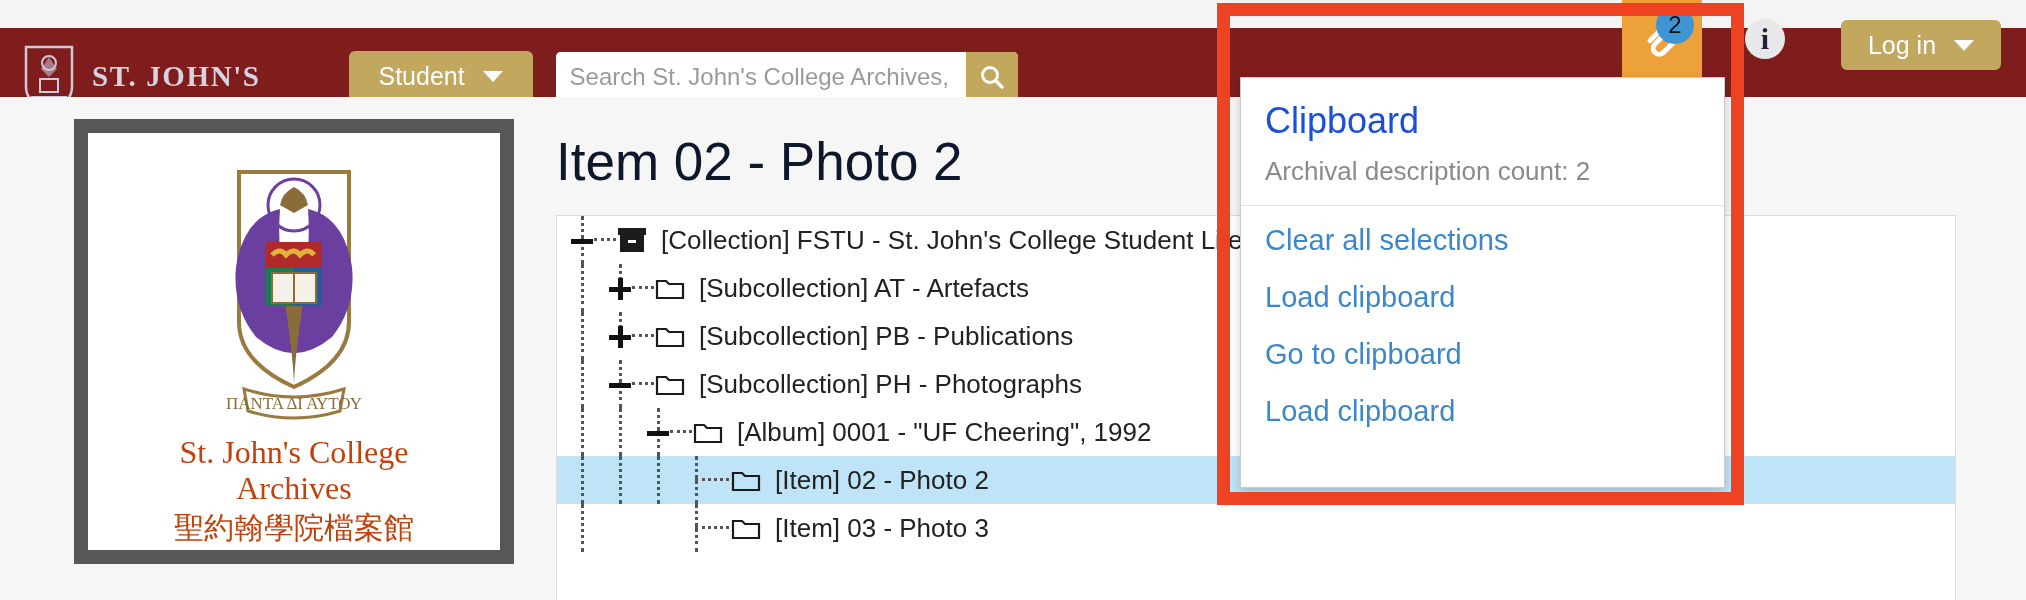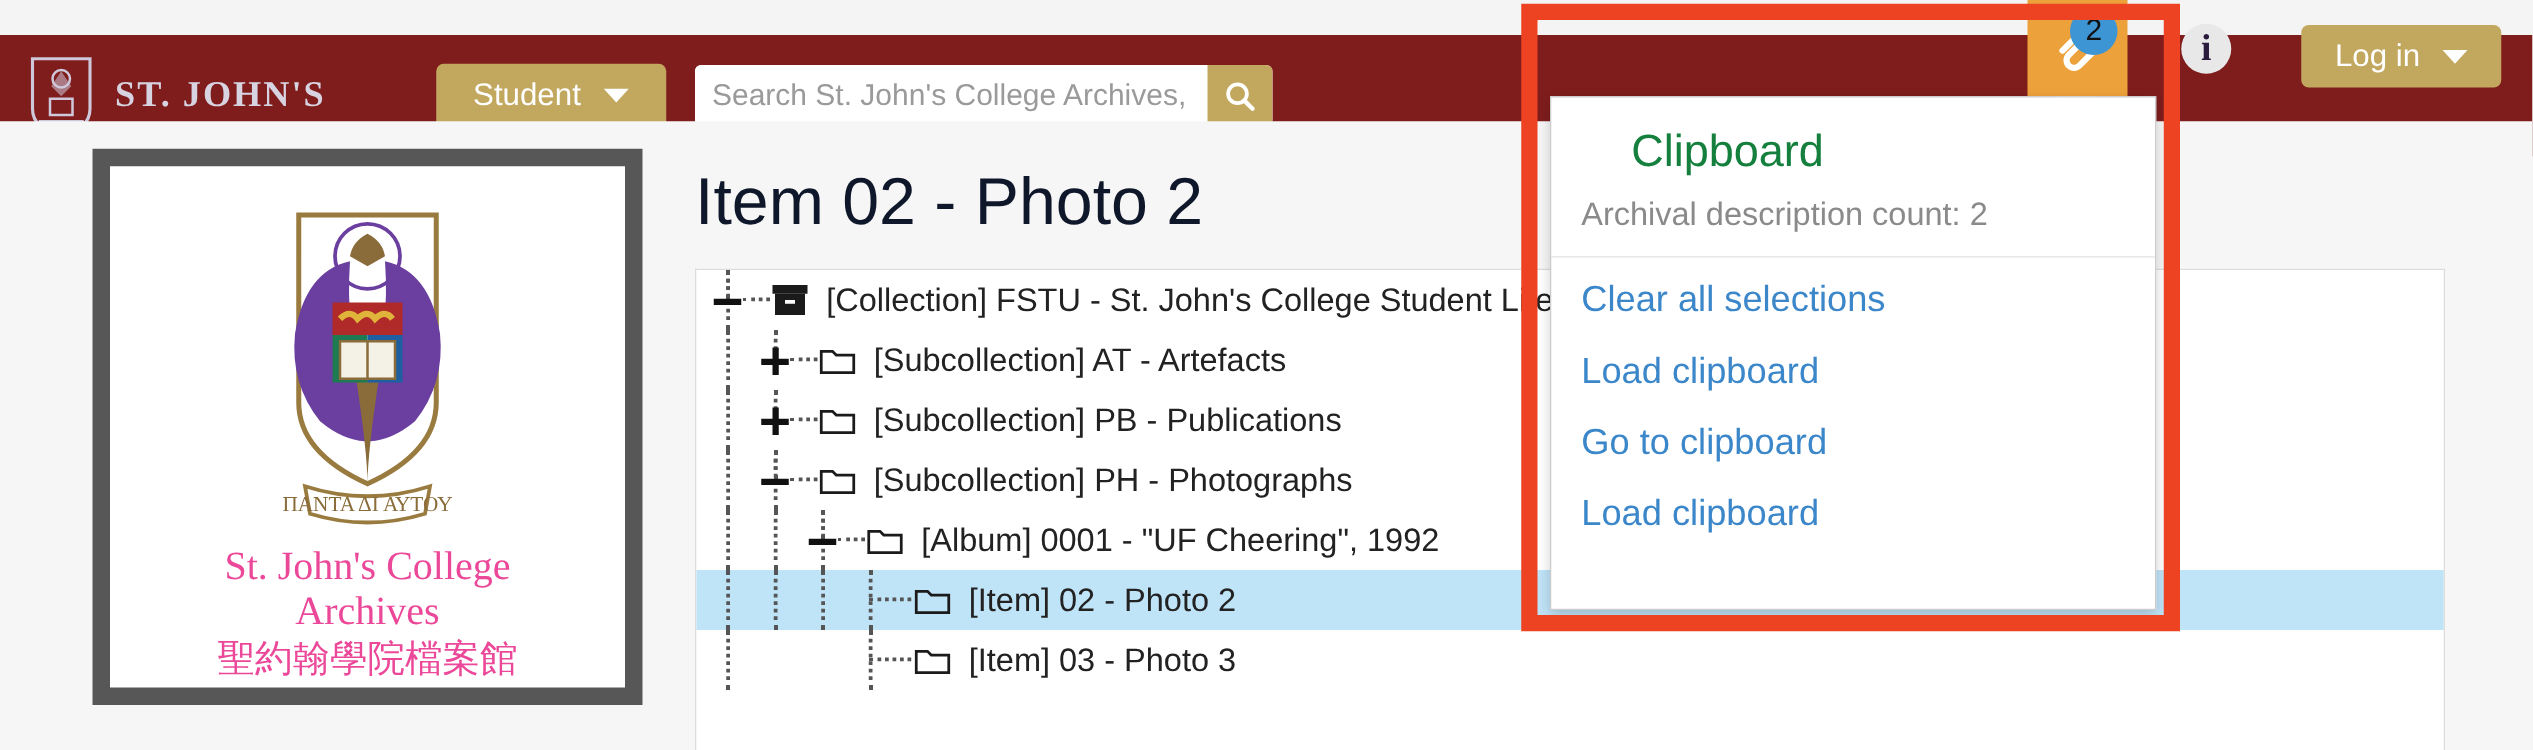--- a/index.html
+++ b/index.html
@@ -98,21 +98,21 @@
   
   .page-bg { position: absolute; left:0; top:97px; width:2026px; height:503px; background:#f6f6f6; }
 
   .logo-frame {
     position: absolute; left: 74px; top: 119px;
     width: 440px; height: 445px;
     background: #ffffff; border: 14px solid #575757;
   }
   .crest-big { display: block; margin: 14px auto 0; width: 300px; height: 280px; }
   .logo-cap {
-    text-align: center; color: #ec4899;
+    text-align: center; color: #c2410c;
     font-family: "Liberation Serif", serif;
     font-size: 32px; line-height: 1.12; margin-top: 8px;
   }
   .logo-cap .cjk { font-size: 30px; display:block; margin-top: 4px; }
 
   .page-title {
     position: absolute; left: 556px; top: 131px;
     font-size: 53px; color: #0f172a;
   }
 
@@ -147,21 +147,21 @@
   .tlabel { flex: none; text-align: center; }
 
   
   .clip-panel {
     position: absolute; left: 1240px; top: 77px;
     width: 485px; height: 411px;
     background: #ffffff; border: 1px solid #ccc;
     box-shadow: 0 4px 10px rgba(0,0,0,.18);
   }
   .clip-head { padding: 22px 24px 18px 24px; }
-  .clip-title { font-size: 36px; color: #15803d; margin-left: 40px; }
+  .clip-title { font-size: 36px; color: #1d4ed8; }
   .clip-sub { font-size: 26px; color: #8a8a8a; margin-top: 14px; }
   .clip-div { height: 1px; background: #e2e2e2; margin: 0; }
   .clip-links { padding: 6px 0 22px 0; }
   .clip-link {
     display: block; padding: 12px 24px;
     font-size: 29px; color: #3b87c9; text-decoration: none; cursor: pointer;
   }
 
   
   .anno-box {

